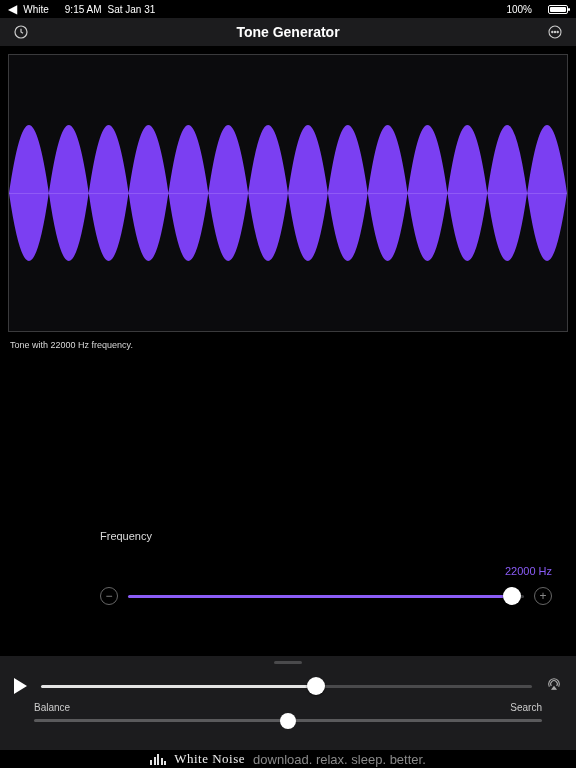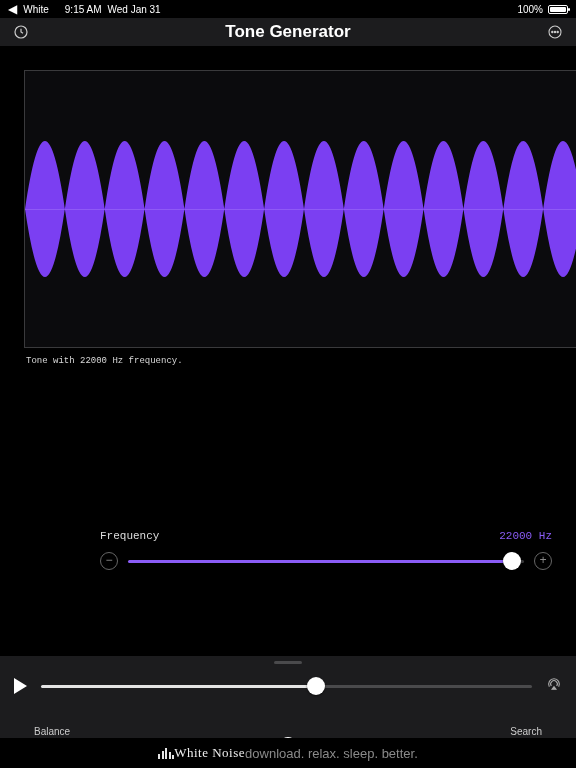--- a/index.html
+++ b/index.html
@@ -12,21 +12,21 @@
   }
   .status-bar {
     height: 18px;
     display: flex; align-items: center;
     padding: 0 8px;
     font-size: 10px;
     color: #fff;
     background: #000;
   }
   .status-left { display: flex; align-items: center; gap: 6px; }
-  .status-right { margin-left: auto; display: flex; align-items: center; gap: 5px; justify-content: center; }
+  .status-right { margin-left: auto; display: flex; align-items: center; gap: 16px; justify-content: center; }
   .back-chevron { font-size: 12px; line-height: 1; }
   .battery {
     width: 20px; height: 9px;
     border: 1px solid #fff; border-radius: 2px;
     position: relative;
   }
   .battery::after {
     content: ""; position: absolute; right: -3px; top: 2px;
     width: 2px; height: 3px; background: #fff; border-radius: 1px;
   }
@@ -34,48 +34,48 @@
 
   .title-bar {
     height: 28px;
     display: flex; align-items: center;
     padding: 0 10px;
     background: #1c1c1e;
   }
   .title-center {
     position: absolute; left: 0; right: 0;
     text-align: center;
-    font-size: 17px; font-weight: 600;
+    font-size: 14px; font-weight: 600;
     pointer-events: none;
   }
   .icon-btn {
     width: 22px; height: 22px;
     display: flex; align-items: center; justify-content: center;
     color: #ccc;
   }
   .spacer { flex: 1; }
 
-  .main { position: relative; height: calc(768px - 18px - 28px - 94px - 18px); padding: 24px; font-family: Liberation Mono, monospace; }
+  .main { position: relative; height: calc(768px - 18px - 28px - 94px - 18px); padding: 8px; }
 
   .wave-frame {
     width: 560px; height: 278px;
     border: 1px solid #3a3a3c;
     position: relative;
     overflow: hidden;
     background: #0b0b0d;
   }
   .wave-svg { width: 100%; height: 100%; display: block; }
   .wave-mid { position: absolute; left: 0; right: 0; top: 50%; height: 1px; background: rgba(180,140,255,.35); }
 
   .caption { font-size: 9px; color: #d8d8d8; margin-top: 8px; padding-left: 2px; }
 
   .freq-block { position: absolute; left: 100px; right: 24px; top: 484px; }
   .freq-head { display: flex; justify-content: space-between; font-size: 11px; margin-bottom: 10px; }
   .freq-label { color: #ddd; }
-  .freq-value { color: #8a5cf6; }
+  .freq-value { color: #8a5cf6; margin-top: 35px; }
   .freq-row { display: flex; align-items: center; gap: 10px; }
   .pm-btn {
     width: 18px; height: 18px; border-radius: 50%;
     border: 1px solid #666; color: #888;
     display: flex; align-items: center; justify-content: center;
     font-size: 12px; line-height: 1;
   }
   .slider-track {
     flex: 1; height: 3px; border-radius: 2px;
     background: linear-gradient(to right, #8a5cf6 0%, #8a5cf6 var(--fill,50%), #3a3a3c var(--fill,50%), #3a3a3c 100%);
@@ -92,53 +92,53 @@
     height: 94px;
     background: #1c1c1e;
   }
   .grip { width: 28px; height: 3px; background: #4a4a4c; border-radius: 2px; margin: 5px auto 0; }
   .play-row { display: flex; align-items: center; gap: 14px; padding: 12px 14px 6px; }
   .play-triangle { width: 0; height: 0; border-left: 13px solid #fff; border-top: 8px solid transparent; border-bottom: 8px solid transparent; }
   .progress { flex: 1; }
   .airplay { color: #aaa; }
 
   .bal-row { padding: 0 34px; }
-  .bal-head { display: flex; justify-content: space-between; font-size: 10px; color: #ccc; margin-bottom: 6px; margin-top: 24px; }
+  .bal-head { display: flex; justify-content: space-between; font-size: 10px; color: #ccc; margin-bottom: 6px; }
   .bal-track {
     height: 3px; border-radius: 2px; background: #5a5a5c; position: relative;
   }
   .bal-thumb {
     position: absolute; top: 50%; transform: translate(-50%,-50%);
     width: 16px; height: 16px; border-radius: 50%; background: #fff;
   }
 
   .footer {
-    position: absolute; left: 0; right: 0; bottom: 0; height: 30px;
+    position: absolute; left: 0; right: 0; bottom: 0; height: 18px;
     background: #000;
-    display: flex; align-items: center; justify-content: center; 
+    display: flex; align-items: center; justify-content: center; gap: 8px;
     font-size: 10px;
   }
   .footer-brand { font-family: Georgia, 'Times New Roman', serif; font-size: 13px; letter-spacing: .5px; color: #eee; }
   .footer-tag { color: #8a8a8a; font-size: 13px; }
   .footer-icon { display: flex; align-items: flex-end; gap: 1.5px; height: 11px; }
   .footer-icon span { width: 2px; background: #e4e4e4; }
   .footer-icon span:nth-child(1){height:5px} .footer-icon span:nth-child(2){height:8px}
   .footer-icon span:nth-child(3){height:11px} .footer-icon span:nth-child(4){height:7px}
   .footer-icon span:nth-child(5){height:4px}
 </style>
 </head>
 <body>
 
 <div class="status-bar">
   <div class="status-left">
     <span class="back-chevron">◀</span>
     <span>White</span>
     <span style="width:4px"></span>
     <span>9:15 AM</span>
-    <span>Wed Jan 31</span>
+    <span>Sat Jan 31</span>
   </div>
   <div class="status-right">
     <span>100%</span>
     <div class="battery">
         <div class="battery-fill"></div>
       </div>
   </div>
 </div>
 
 <div class="title-bar" style="position:relative">

